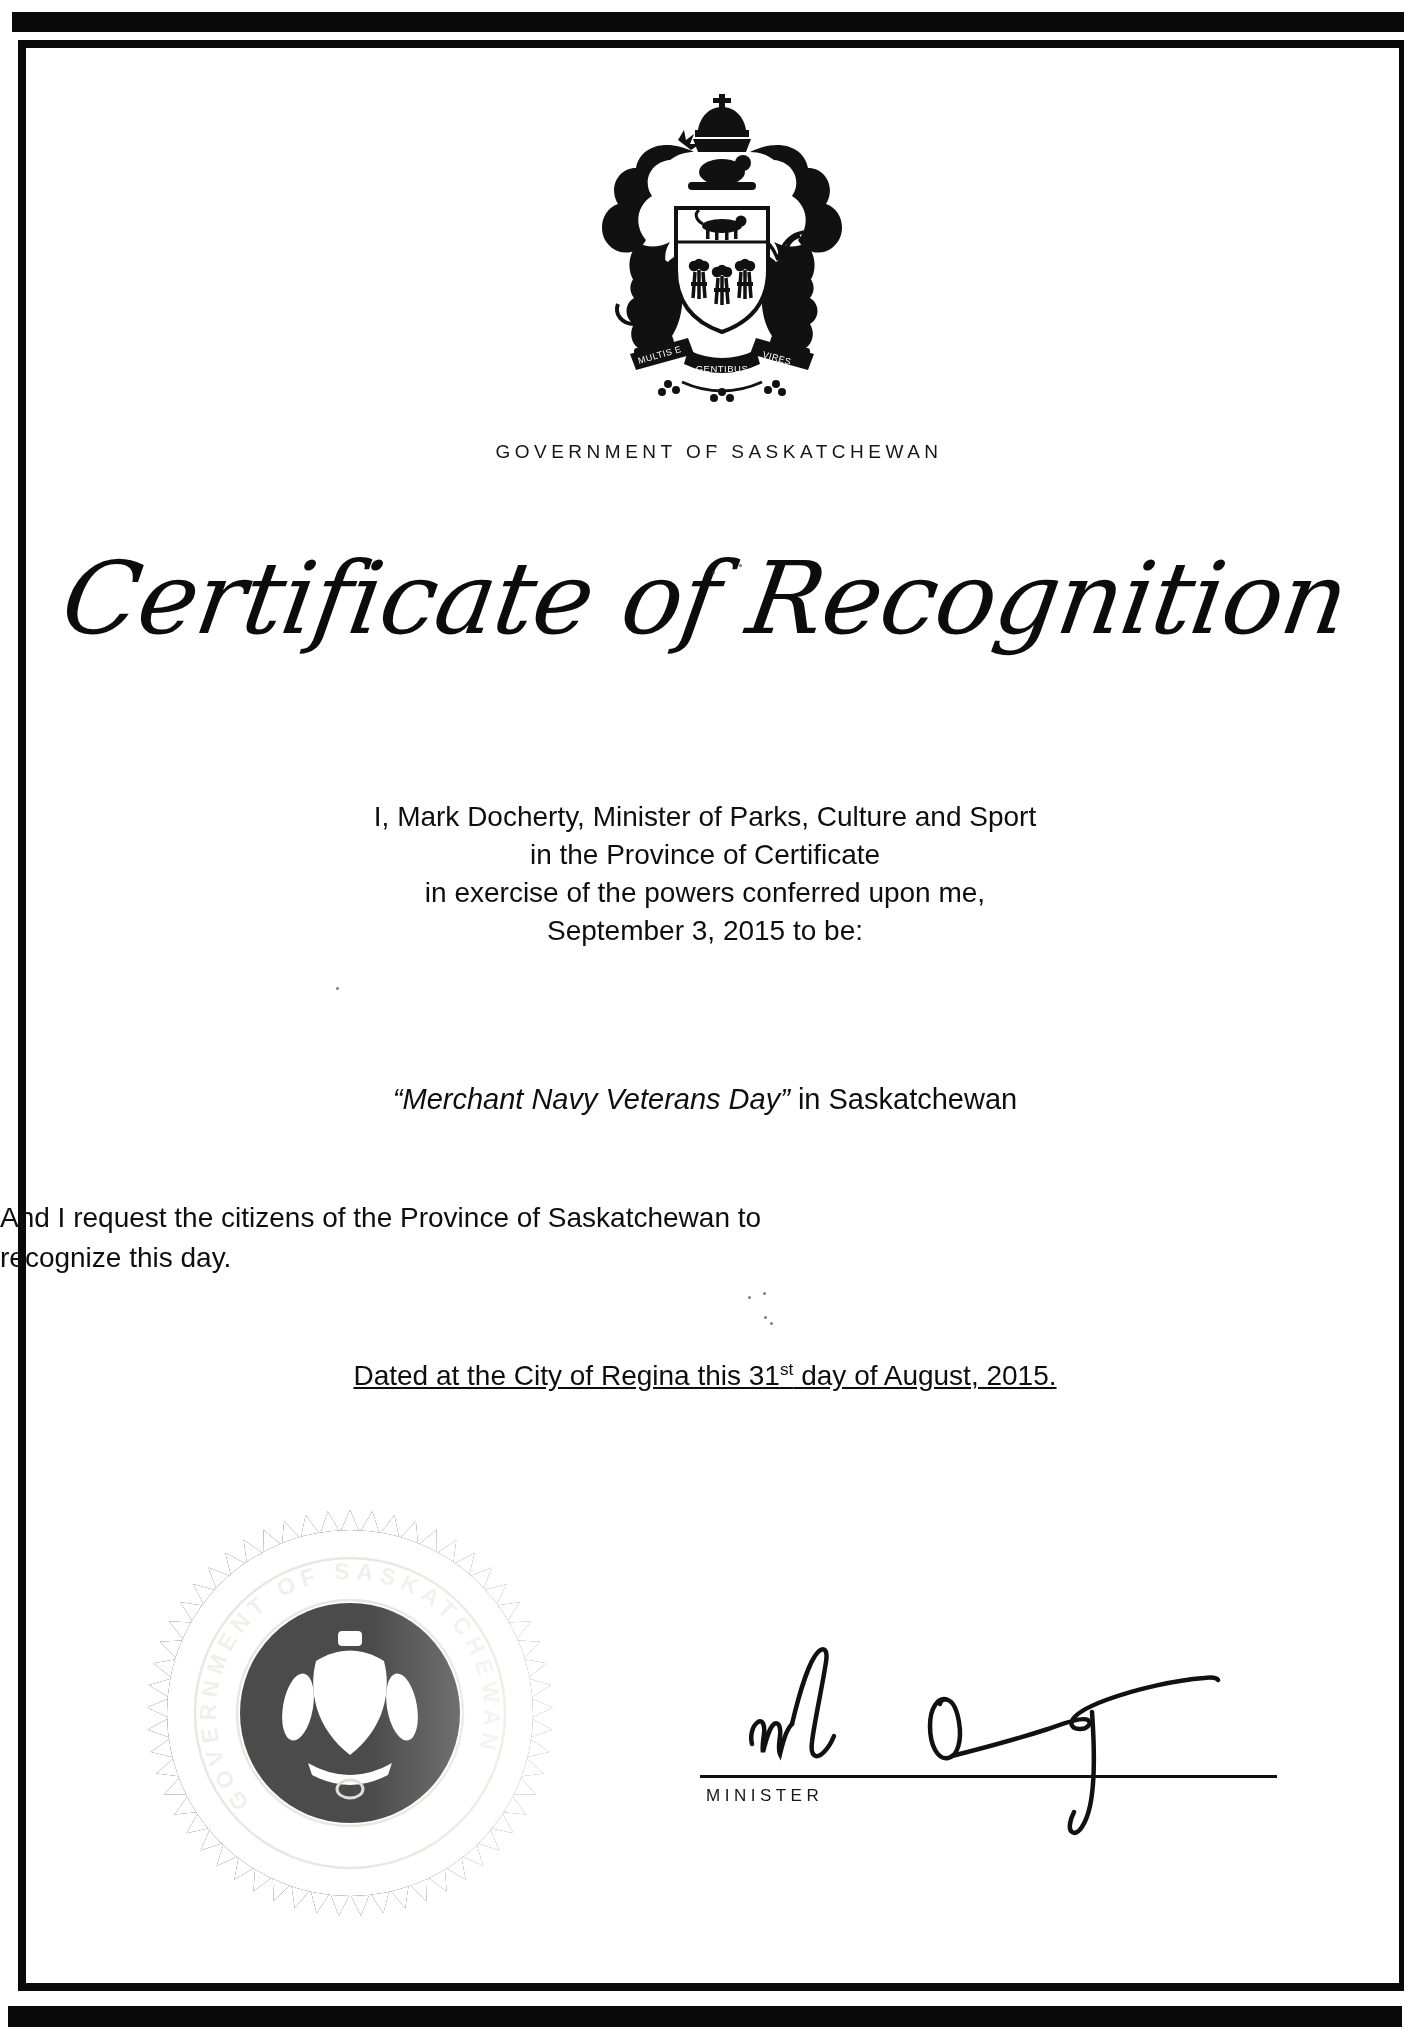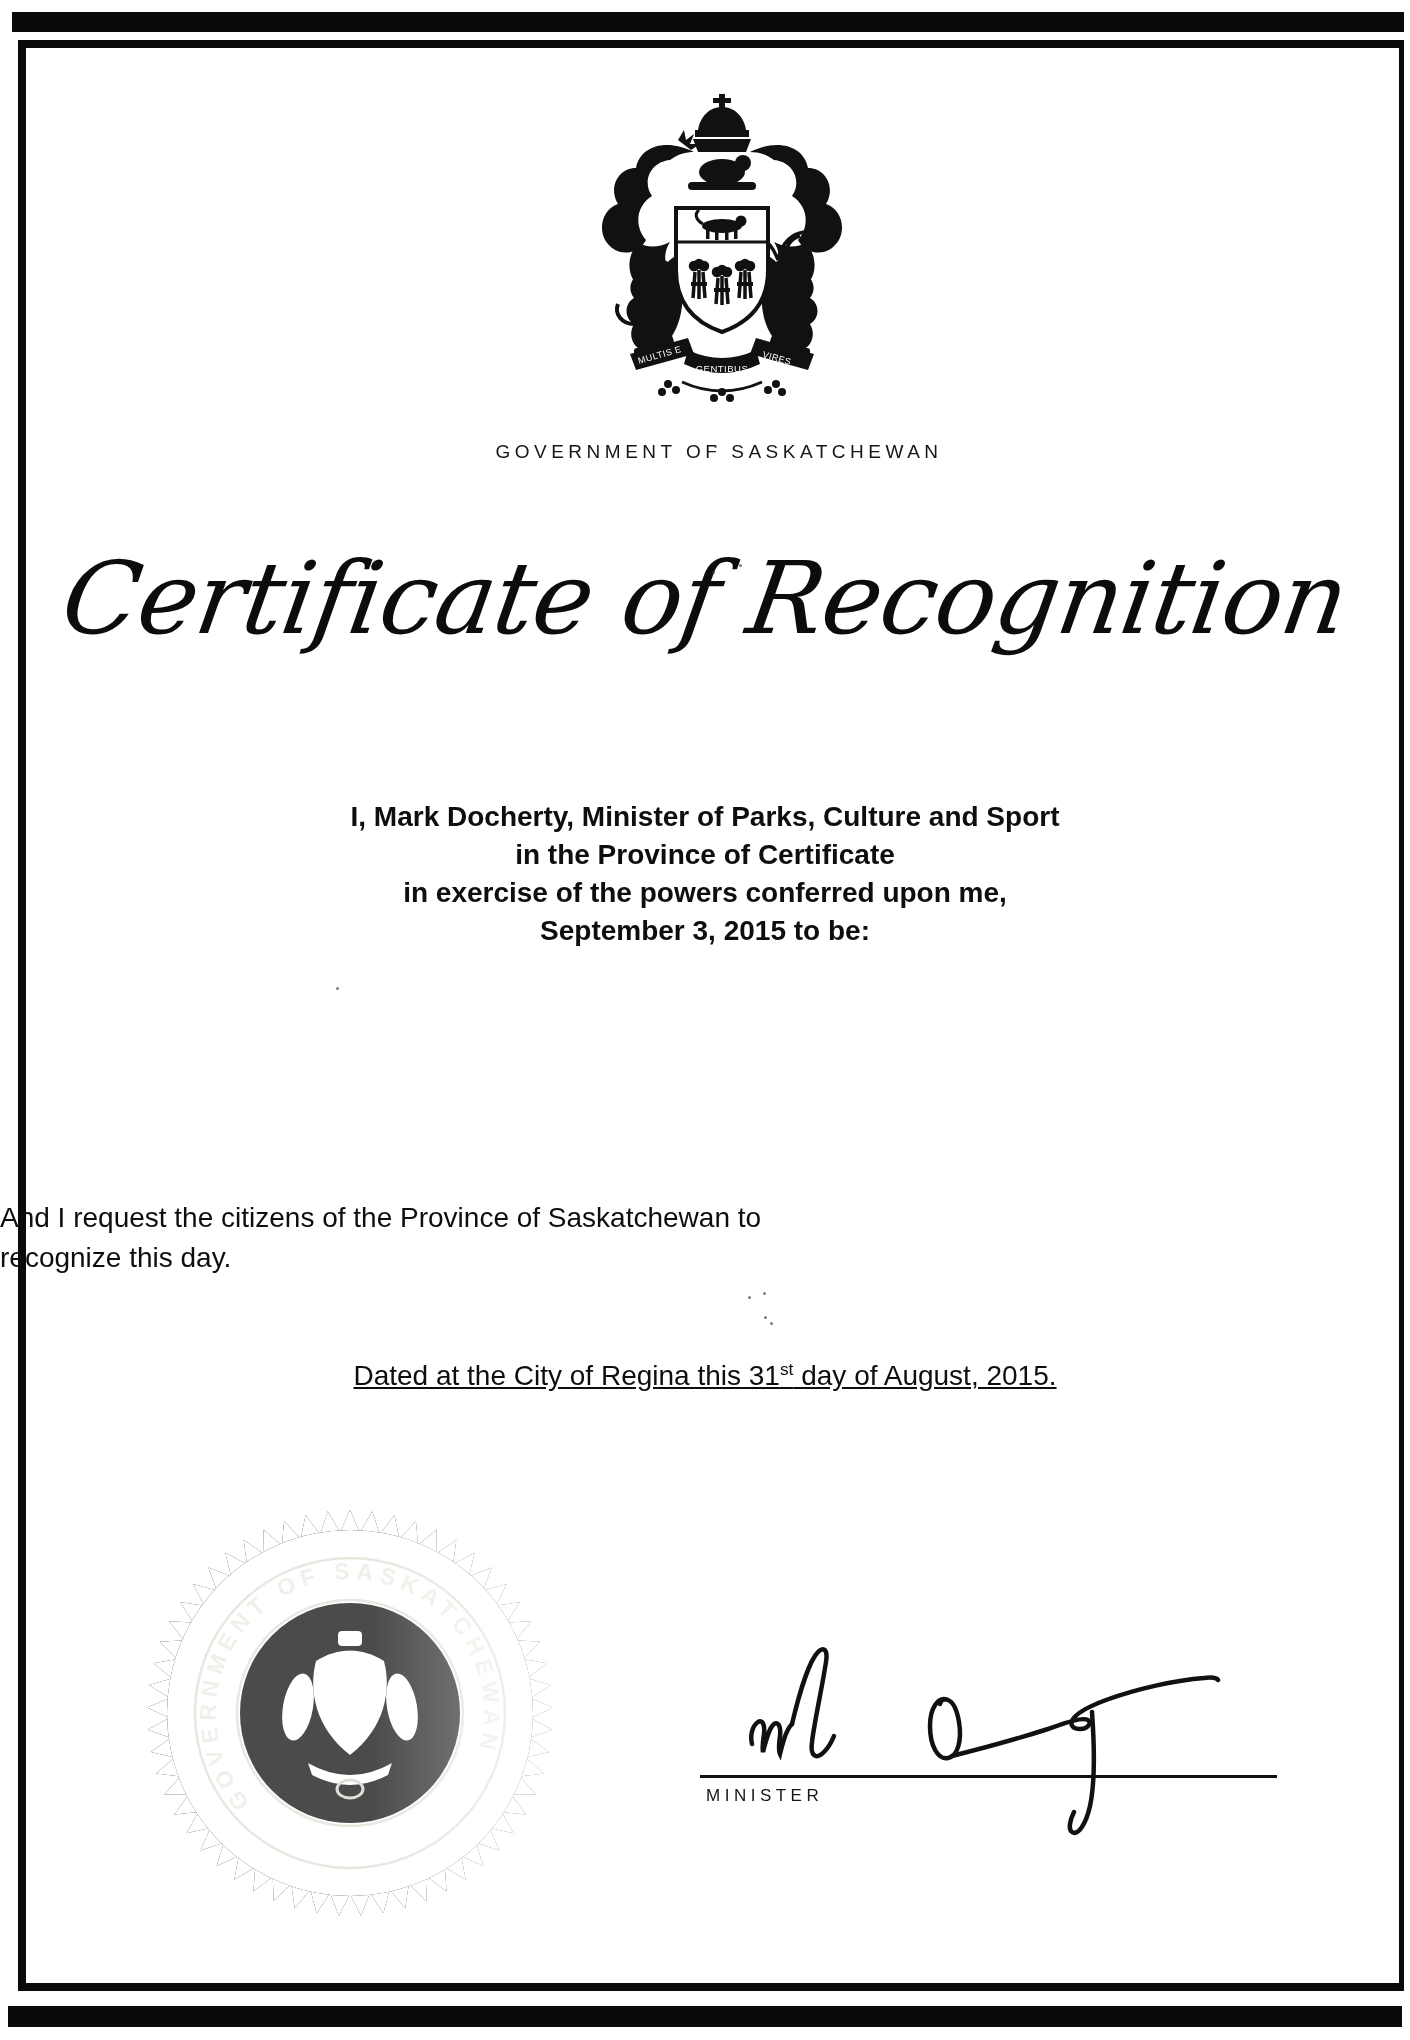--- a/index.html
+++ b/index.html
@@ -21,21 +21,21 @@
     position:absolute;left:0;right:0;top:441px;text-align:center;
     font-size:19px;letter-spacing:4.5px;color:#161616;transform:translateX(14px);
   }
   .title{
     position:absolute;left:0;right:0;top:540px;text-align:center;
     font-family:"DejaVu Serif",serif;font-style:italic;font-size:100px;
     letter-spacing:-1px;transform:skewX(-9deg);color:#0c0c0c;white-space:nowrap;
   }
   .proclamation{
     position:absolute;left:0;right:0;top:798px;text-align:center;
-    font-size:28px;line-height:38px;color:#0e0e0e;font-weight:bold;
+    font-size:28px;line-height:38px;color:#0e0e0e;
   }
   .designation{
     position:absolute;left:0;right:0;top:1083px;text-align:center;
     font-size:29px;color:#0e0e0e;
   }
   .designation .quoted{font-style:italic;}
   .request{
     position:absolute;left:0;right:0;top:1198px;text-align:left;
     font-size:28px;line-height:40px;color:#0e0e0e;
   }
@@ -171,20 +171,23 @@
 
   <div class="title">Certificate of Recognition</div>
 
   <div class="proclamation">
     <div>I, Mark Docherty, Minister of Parks, Culture and Sport</div>
     <div>in the Province of Certificate</div>
     <div>in exercise of the powers conferred upon me,</div>
     <div>September 3, 2015 to be:</div>
   </div>
 
+  <div class="designation">
+    <span class="quoted">“Merchant Navy Veterans Day”</span><span> in Saskatchewan</span>
+  </div>
 
   <div class="request">
     <div>And I request the citizens of the Province of Saskatchewan to</div>
     <div>recognize this day.</div>
   </div>
 
   <div class="dated">
     <span>Dated at the City of Regina this 31</span><sup>st</sup><span> day of August, 2015.</span>
   </div>
 

